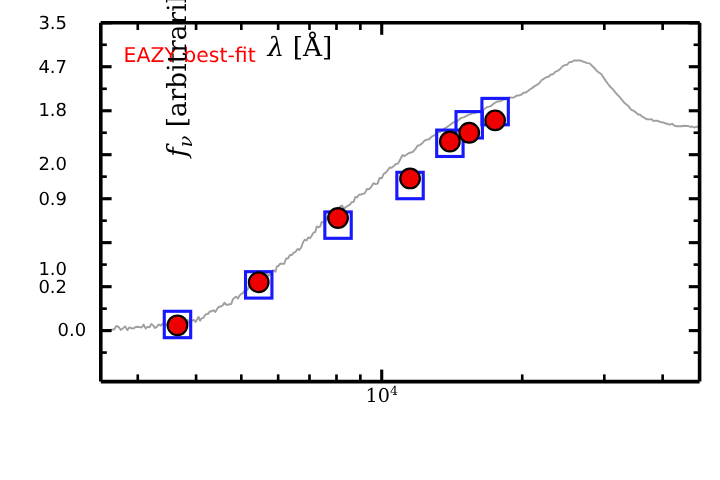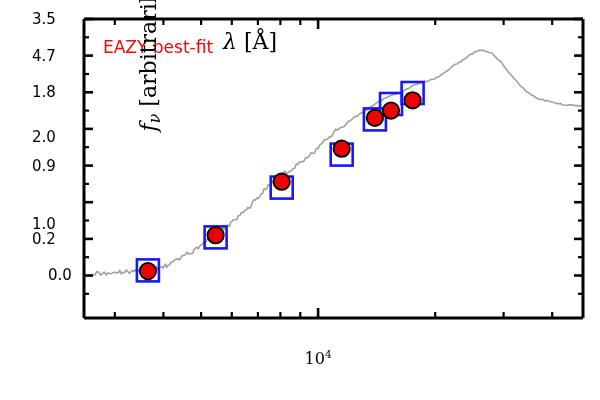--- a/index.html
+++ b/index.html
@@ -130,16 +130,16 @@
       <div class="tklab ytk" style="left: 32px; top: 10px;">3.5</div>
       <div class="tklab ytk" style="left: 32px; top: 46.6422px;">4.7</div>
       <div class="tklab ytk" style="left: 32px; top: 83.2843px;">1.8</div>
       <div class="tklab ytk" style="left: 32px; top: 128px;">2.0</div>
       <div class="tklab ytk" style="left: 32px; top: 156.569px;">0.9</div>
       <div class="tklab ytk" style="left: 32px; top: 199px; margin-top: 16px;">1.0</div>
       <div class="tklab ytk" style="left: 32px; top: 229.853px;">0.2</div>
       <div class="tklab ytk" style="left: 48px; top: 266.495px;">0.0</div>
     </div>
   <div id="xtick-labels">
-      <div class="tklab xtk" style="left: 288.106px; top: 348px; width: 60px;"><span>10</span><sup>4</sup></div>
+      <div class="tklab xtk" style="left: 288.106px; top: 320px; width: 60px;"><span>10</span><sup>4</sup></div>
     </div>
 
 </div>
 
 </body></html>

